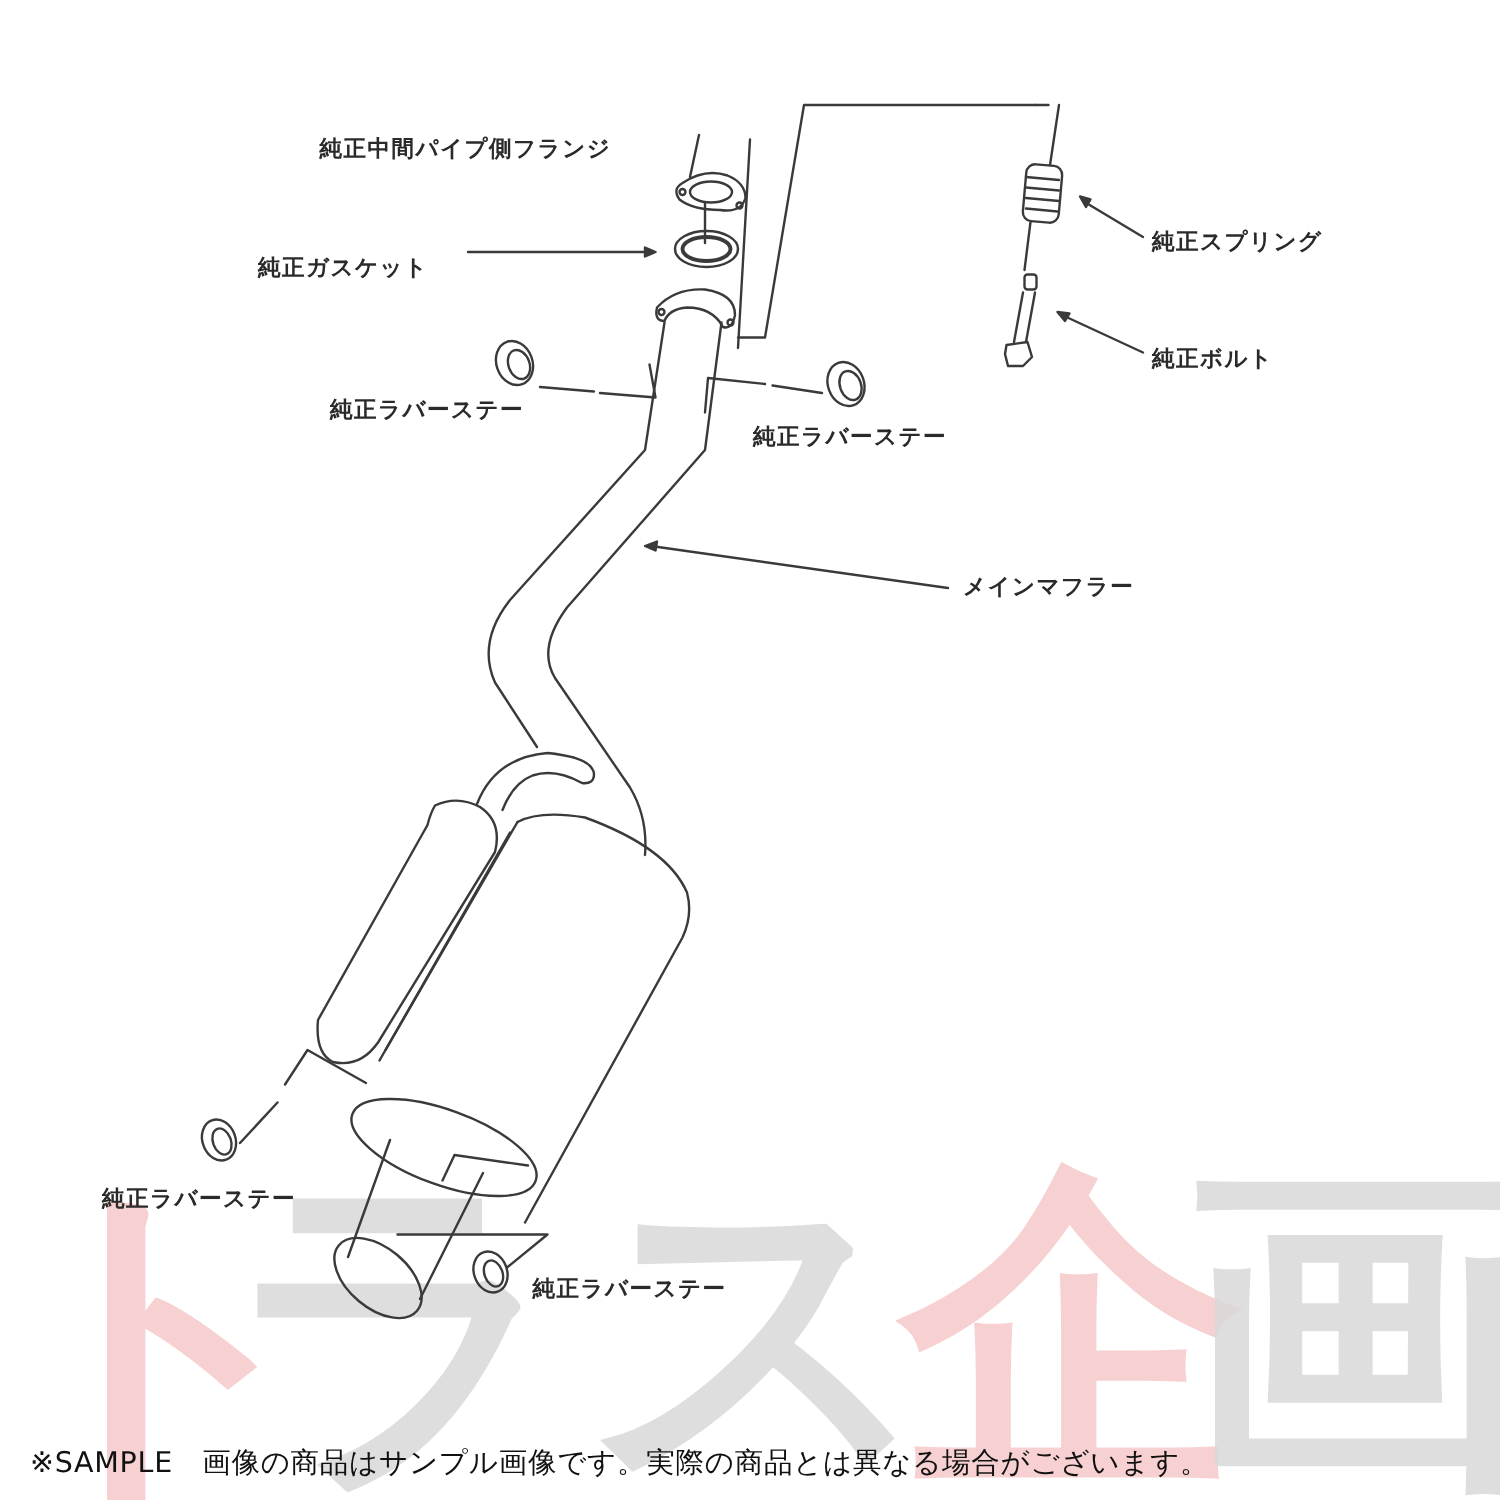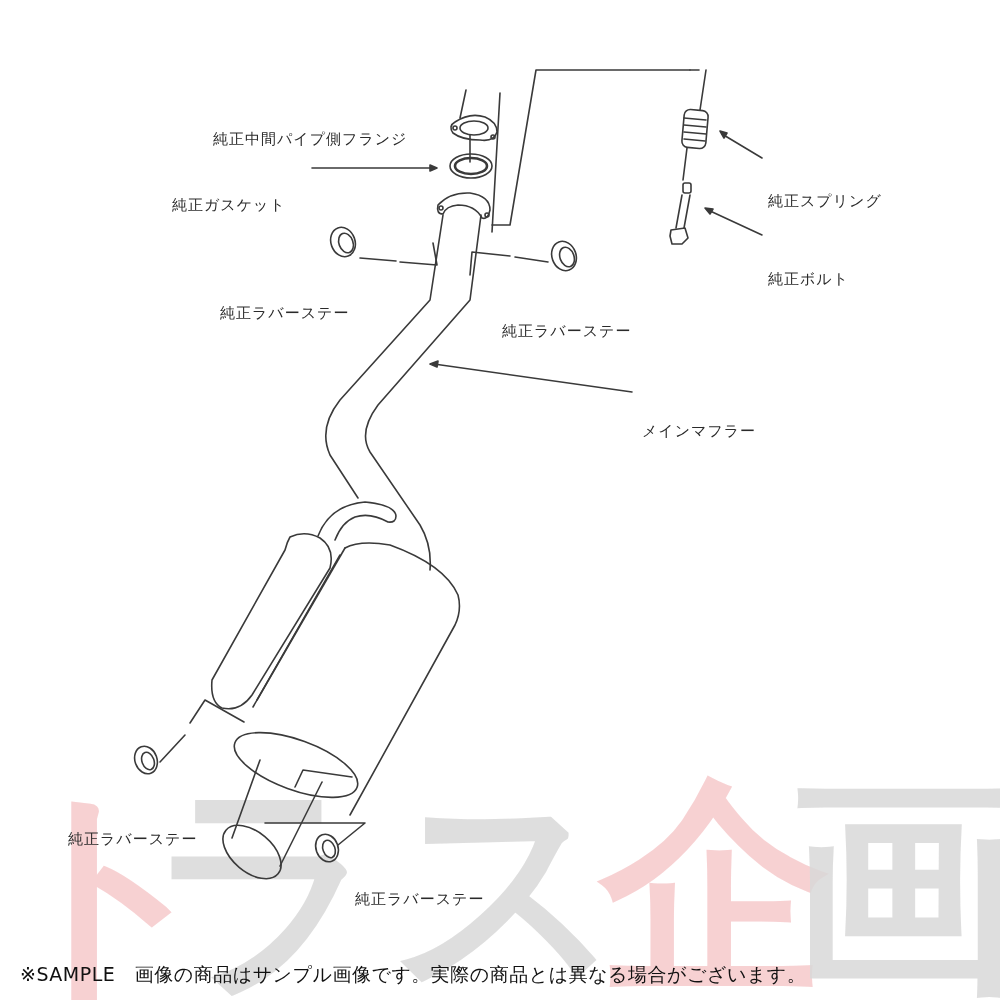--- a/index.html
+++ b/index.html
@@ -1,20 +1,20 @@
 <!DOCTYPE html>
 <html><head>
   <meta charset="utf-8">
   <style>
     html, body { margin: 0; padding: 0; background: #ffffff; }
     body { width: 1000px; height: 1000px; position: relative; overflow: hidden;
            font-family: "DejaVu Sans", "Liberation Sans", sans-serif; color: #222; }
     #canvas { position: absolute; left: 0; top: 0; width: 1000px; height: 1000px; }
-    .label { position: absolute; font-size: 15px; font-weight: normal; color: #2a2a2a;
-             white-space: nowrap; letter-spacing: 1px; margin-top: 40px; }
+    .label { position: absolute; font-size: 15px; font-weight: bold; color: #2a2a2a;
+             white-space: nowrap; letter-spacing: 1px; }
     .caption { position: absolute; left: 20px; top: 962px; font-size: 19px; color: #111;
                white-space: nowrap; letter-spacing: 0.5px;
                font-family: "DejaVu Sans", "Liberation Sans", sans-serif; }
     .wm { position: absolute; font-size: 230px; font-weight: bold; line-height: 1;
           font-family: "DejaVu Serif", "Liberation Serif", serif; opacity: 0.85; }
   </style>
 </head>
 <body>
 
 <div>
@@ -132,21 +132,21 @@
   </g>
   <g>
     <path d="M295 787 L303 770 L352 777"></path>
     <path d="M265 823 L365 823 L338 845"></path>
     <ellipse cx="327" cy="848" rx="11" ry="14" transform="rotate(-20 327 848)"></ellipse>
     <ellipse cx="329" cy="849" rx="6" ry="9" transform="rotate(-20 329 849)"></ellipse>
   </g>
 </svg>
 
 <div class="label" style="left:213px; top:90px;">純正中間パイプ側フランジ</div>
-<div class="label" style="left:172px; top:156px;">純正ガスケット</div>
+<div class="label" style="left:172px; top:169px;">純正ガスケット</div>
 <div class="label" style="left:768px; top:152px;">純正スプリング</div>
 <div class="label" style="left:768px; top:230px;text-align:center;">純正ボルト</div>
 <div class="label" style="left:220px; top:264px;">純正ラバーステー</div>
 <div class="label" style="left:502px; top:282px;">純正ラバーステー</div>
 <div class="label" style="left:642px; top:382px;text-align:right;">メインマフラー</div>
 <div class="label" style="left:68px; top:790px;">純正ラバーステー</div>
 <div class="label" style="left:355px; top:850px;">純正ラバーステー</div>
 
 <div class="caption">※SAMPLE　画像の商品はサンプル画像です。実際の商品とは異なる場合がございます。</div>
 

